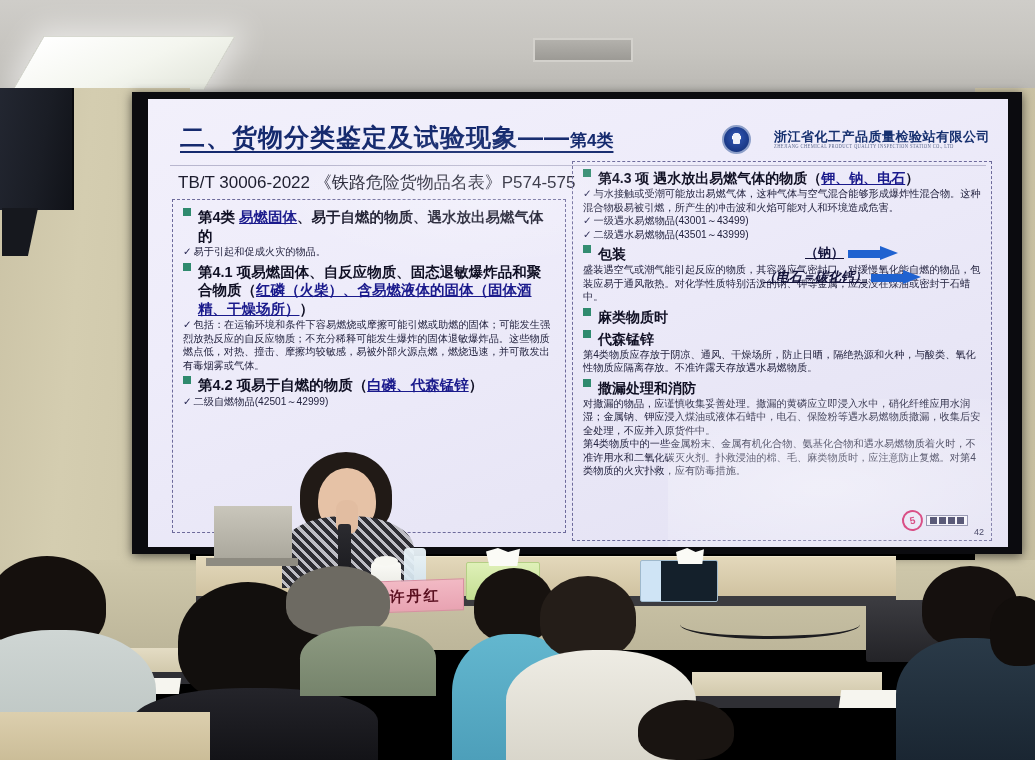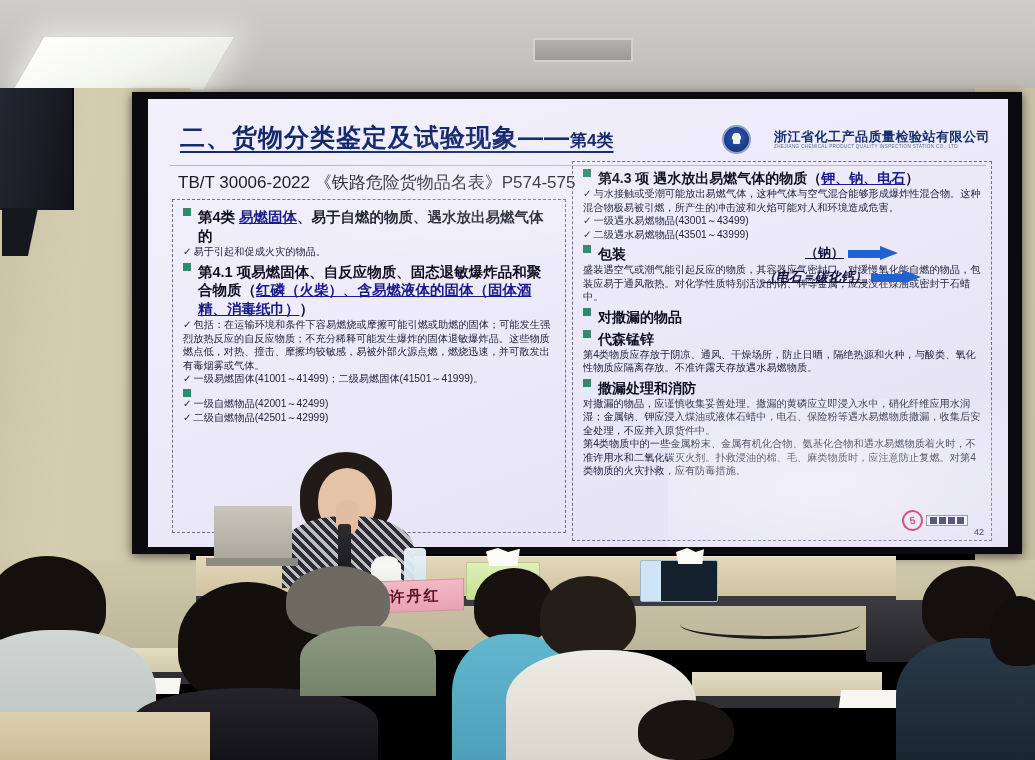--- a/index.html
+++ b/index.html
@@ -37,21 +37,21 @@
   .glare2{position:absolute;left:120px;top:30px;width:420px;height:140px;
     background:radial-gradient(ellipse at 50% 50%,rgba(255,255,255,.22),rgba(255,255,255,0) 70%);
     pointer-events:none;}
 
   
   .slide-head{position:absolute;left:0;top:22px;width:100%;height:46px;}
   .slide-title{position:absolute;left:32px;top:0;font-size:25px;font-weight:bold;color:#152a6e;
     letter-spacing:1px;text-decoration:underline;text-decoration-thickness:2px;text-underline-offset:5px;
     white-space:nowrap;}
   .slide-title .sub{font-size:17px;letter-spacing:0;}
-  .brand{position:absolute;right:18px;top:4px;display:flex;align-items:center;gap:23px;}
+  .brand{position:absolute;right:18px;top:4px;display:flex;align-items:center;gap:23px;font-family:Liberation Serif, serif;}
   .brand-logo{width:25px;height:25px;border-radius:50%;
     background:radial-gradient(circle at 50% 42%,#ffffff 22%,#2b4fa6 24%,#1c3c8c 60%,#13306f 100%);
     border:2px solid #8d9fc8;position:relative;flex:0 0 auto;}
   .brand-logo:after{content:"";position:absolute;left:50%;top:24%;width:7px;height:11px;
     margin-left:-3.5px;background:#eef1fa;border-radius:3px 3px 1px 1px;}
   .brand-txt{display:flex;flex-direction:column;line-height:1.05;}
   .brand-cn{font-size:13px;font-weight:bold;color:#16306f;letter-spacing:.5px;white-space:nowrap;}
   .brand-en{font-size:4.6px;color:#5e6a8e;letter-spacing:.35px;white-space:nowrap;transform:scaleY(1.3);transform-origin:left top;}
   .head-rule{position:absolute;left:22px;top:66px;width:816px;height:1px;background:#b9b7cf;}
 
@@ -151,29 +151,28 @@
     <div class="col col-left" id="colLeft">
         <div style="padding:8px 10px 0 10px">
           <div class="lvl1">
             <span class="sq"></span>
             <span>第4类 <span class="blu">易燃固体</span>、易于自燃的物质、遇水放出易燃气体的</span>
           </div>
           <div class="lvl2"><span class="tick">✓</span>易于引起和促成火灾的物品。</div>
           <div style="height:4px"></div>
           <div class="lvl1">
             <span class="sq"></span>
-            <span>第4.1 项易燃固体、自反应物质、固态退敏爆炸品和聚合物质（<span class="blu">红磷（火柴）、含易燃液体的固体（固体酒精、消毒纸巾）</span>）</span>
+            <span>第4.1 项易燃固体、自反应物质、固态退敏爆炸品和聚合物质（<span class="blu">红磷（火柴）、含易燃液体的固体（固体酒精、干燥场所）</span>）</span>
           </div>
           <div class="lvl2"><span class="tick">✓</span>包括：在运输环境和条件下容易燃烧或摩擦可能引燃或助燃的固体；可能发生强烈放热反应的自反应物质；不充分稀释可能发生爆炸的固体退敏爆炸品。这些物质燃点低，对热、撞击、摩擦均较敏感，易被外部火源点燃，燃烧迅速，并可散发出有毒烟雾或气体。</div>
-          <div class="lvl2"><span class="tick">✓</span>一级易燃固体(41001～41499)；二级易燃固体(41501～41999)。</div>
           <div style="height:4px"></div>
           <div class="lvl1">
             <span class="sq"></span>
-          </div>
-          <div class="lvl2"><span class="tick">✓</span>一级自燃物品(42001～42499)</div>
+            <span>第4.2 项易于自燃的物质（<span class="blu">白磷、代森锰锌</span>）</span>
+          </div>
           <div class="lvl2"><span class="tick">✓</span>二级自燃物品(42501～42999)</div>
           <div style="height:4px"></div>
         </div>
       </div>
 
     <div class="col col-right" id="colRight">
         <div style="padding:7px 10px 0 10px">
           <div class="lvl1-r">
             <span class="sq"></span>
             <span>第4.3 项 遇水放出易燃气体的物质（<span class="blu">钾、钠、电石</span>）</span>
@@ -183,21 +182,21 @@
           <div class="lvl2"><span class="tick">✓</span>二级遇水易燃物品(43501～43999)</div>
           <div style="height:4px"></div>
           <div class="lvl1-r">
             <span class="sq"></span>
             <span>包装</span>
           </div>
           <div class="lvl2">盛装遇空气或潮气能引起反应的物质，其容器应气密封口。对缓慢氧化能自燃的物品，包装应易于通风散热。对化学性质特别活泼的钠、钾等金属，应浸没在煤油或密封于石蜡中。</div>
           <div style="height:4px"></div>
           <div class="lvl1-r">
             <span class="sq"></span>
-            <span>对撒漏的物品</span>
+            <span>麻类物质时</span>
           </div>
           <div style="height:4px"></div>
           <div class="lvl1-r">
             <span class="sq"></span>
             <span>代森锰锌</span>
           </div>
           <div class="lvl2">第4类物质应存放于阴凉、通风、干燥场所，防止日晒，隔绝热源和火种，与酸类、氧化性物质应隔离存放。不准许露天存放遇水易燃物质。</div>
           <div style="height:4px"></div>
           <div class="lvl1-r">
             <span class="sq"></span>

